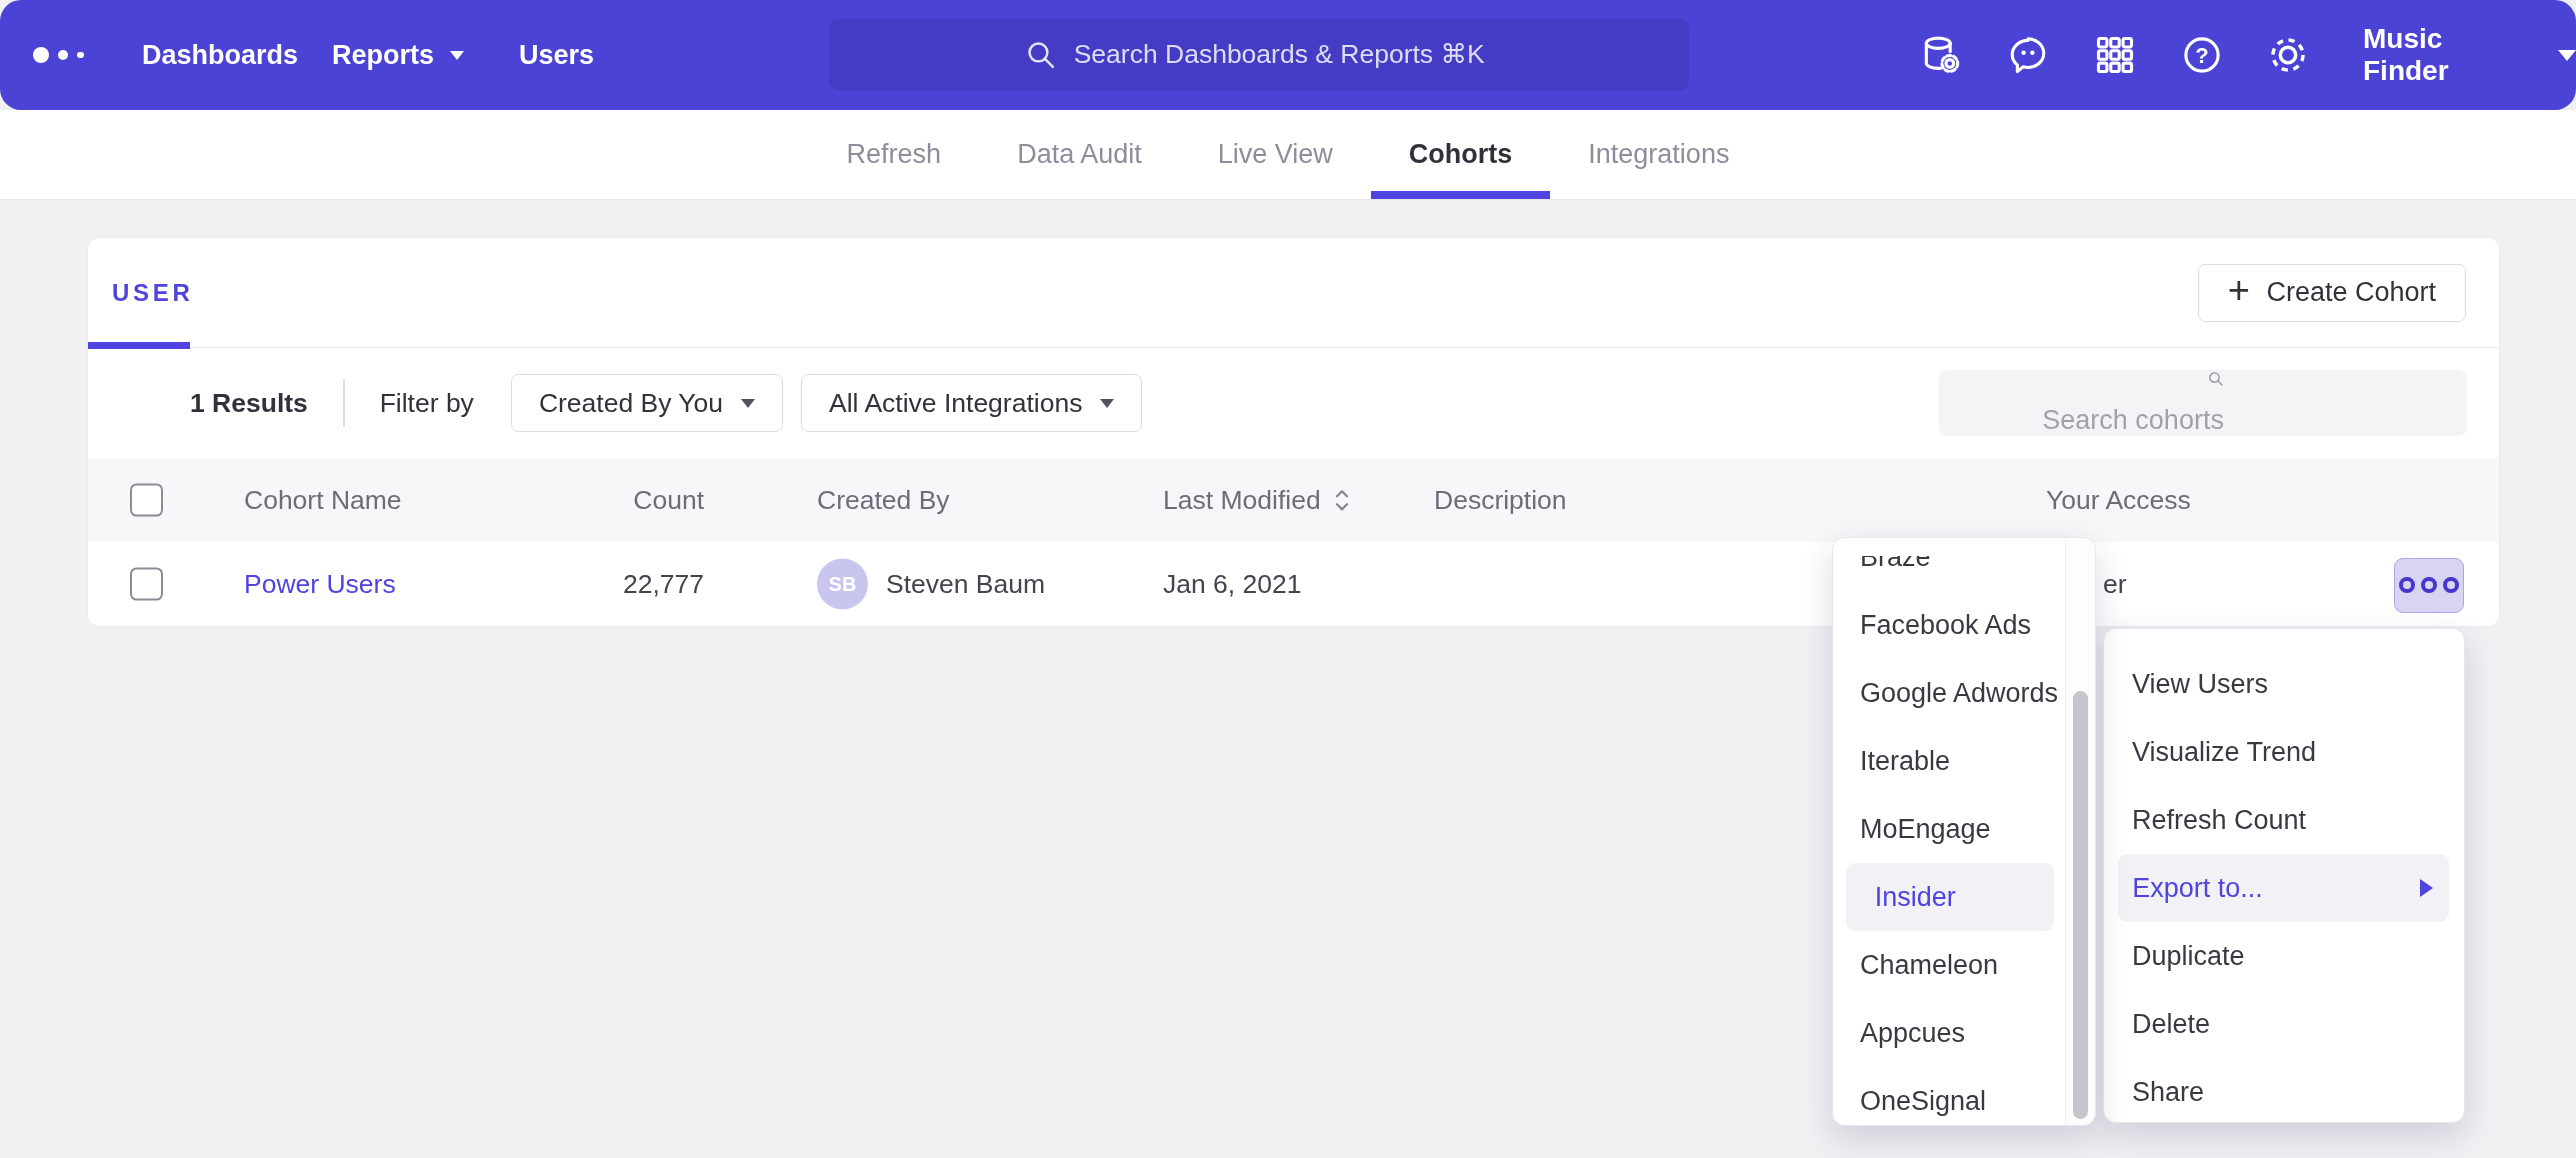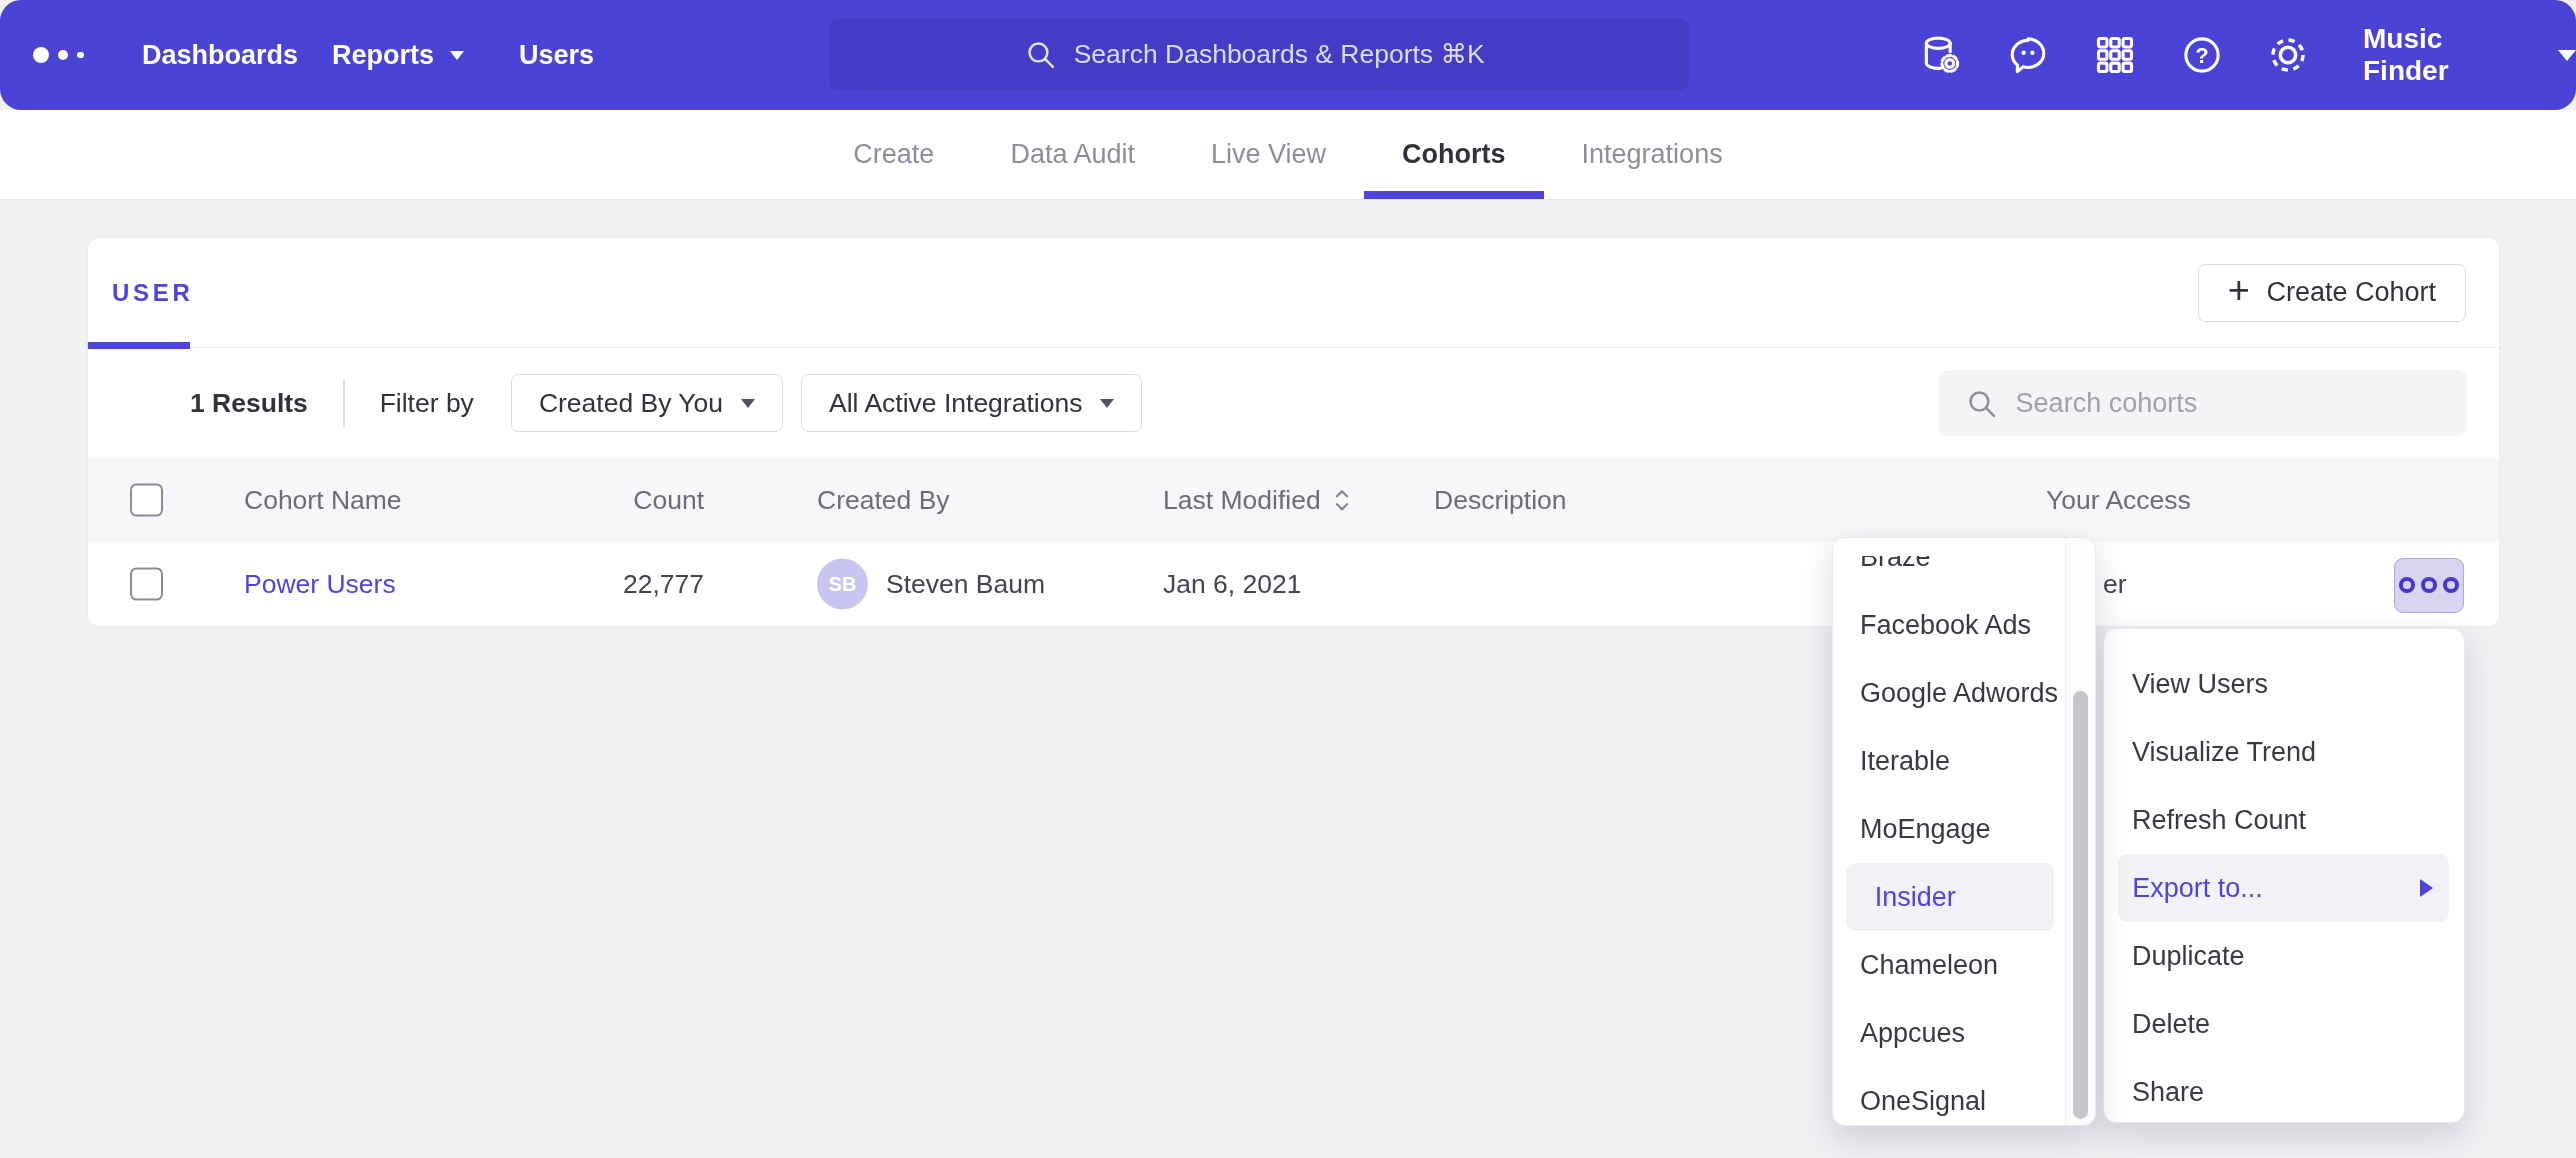--- a/index.html
+++ b/index.html
@@ -59,21 +59,21 @@
   .filterbar { position:relative; height:110px; display:flex; align-items:center; padding-left:102px; }
   .results { font-size:26.5px; font-weight:600; color:#33313b; }
   .vdiv { width:1.8px; height:48px; background:#dedce3; margin:0 35px; }
   .filterby { font-size:26.5px; color:#33313b; margin-right:37px; }
   .fbtn { height:58px; padding:0 27px; border:1.8px solid #dcdae1; border-radius:7.3px; background:#fff;
           display:flex; align-items:center; gap:18px; font-family:inherit; font-size:26.5px; font-weight:500;
           color:#33313b; margin-right:18px; cursor:pointer; }
   .fbtn .caret { border-top-color:#55525e; }
   .cohort-search { position:absolute; right:32px; top:22px; width:528px; height:66px; background:#f4f3f6;
                    border-radius:9px; display:flex; align-items:center; padding-left:25.6px; gap:18px;
-                   color:#8f8c9b; cursor:text; }
+                   color:#8f8c9b; cursor:text;flex-direction:column; }
   .cohort-search svg { width:33px; height:33px; }
   .cohort-search input { border:none; outline:none; background:transparent; width:347px;
                          font:inherit; font-size:27px; color:#45434e; }
   .cohort-search input::placeholder { color:#a3a0ab; }
 
   .thead { position:relative; height:84px; background:#f7f6f8; font-size:26.5px; color:#6f6c7a; }
   .trow  { position:relative; height:84px; background:#fff; font-size:26.5px; color:#45434e;
            border-radius:0 0 11px 11px; }
   .cell { position:absolute; top:50%; transform:translateY(-50%); white-space:nowrap; }
   .c-check{left:42px} .c-name{left:156px} .c-count{left:411px; width:205px; text-align:right}
@@ -180,21 +180,21 @@
     </svg>
   </span>
 
   <div class="project">
     <span>Music Finder</span>
     <span class="caret"></span>
   </div>
 </header>
 
 <nav class="subnav">
-  <div class="tab">Create</div>
+  <div class="tab">Refresh</div>
   <div class="tab">Data Audit</div>
   <div class="tab">Live View</div>
   <div class="tab active">Cohorts</div>
   <div class="tab">Integrations</div>
 </nav>
 
 <main class="card">
 
   <div class="strip">
     <div class="user-tab">USER</div>

